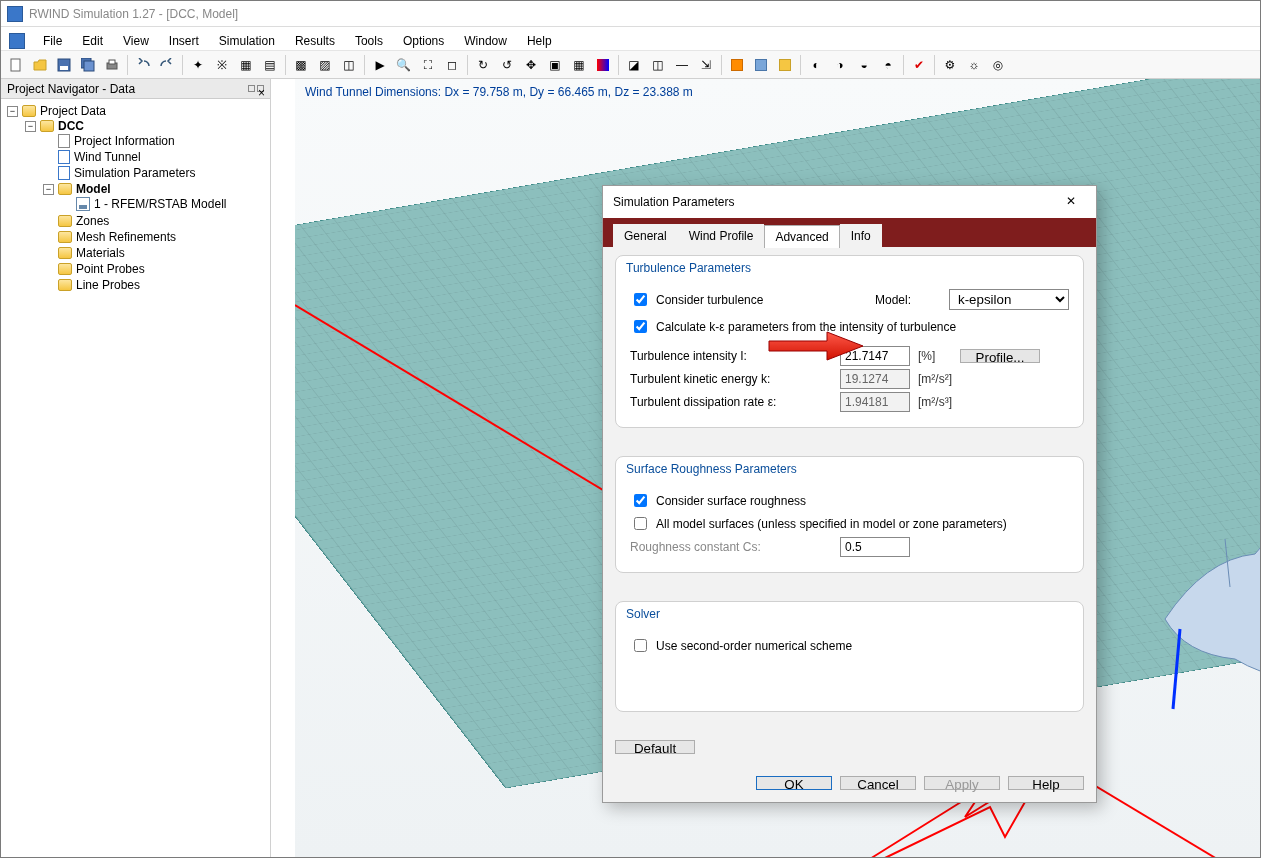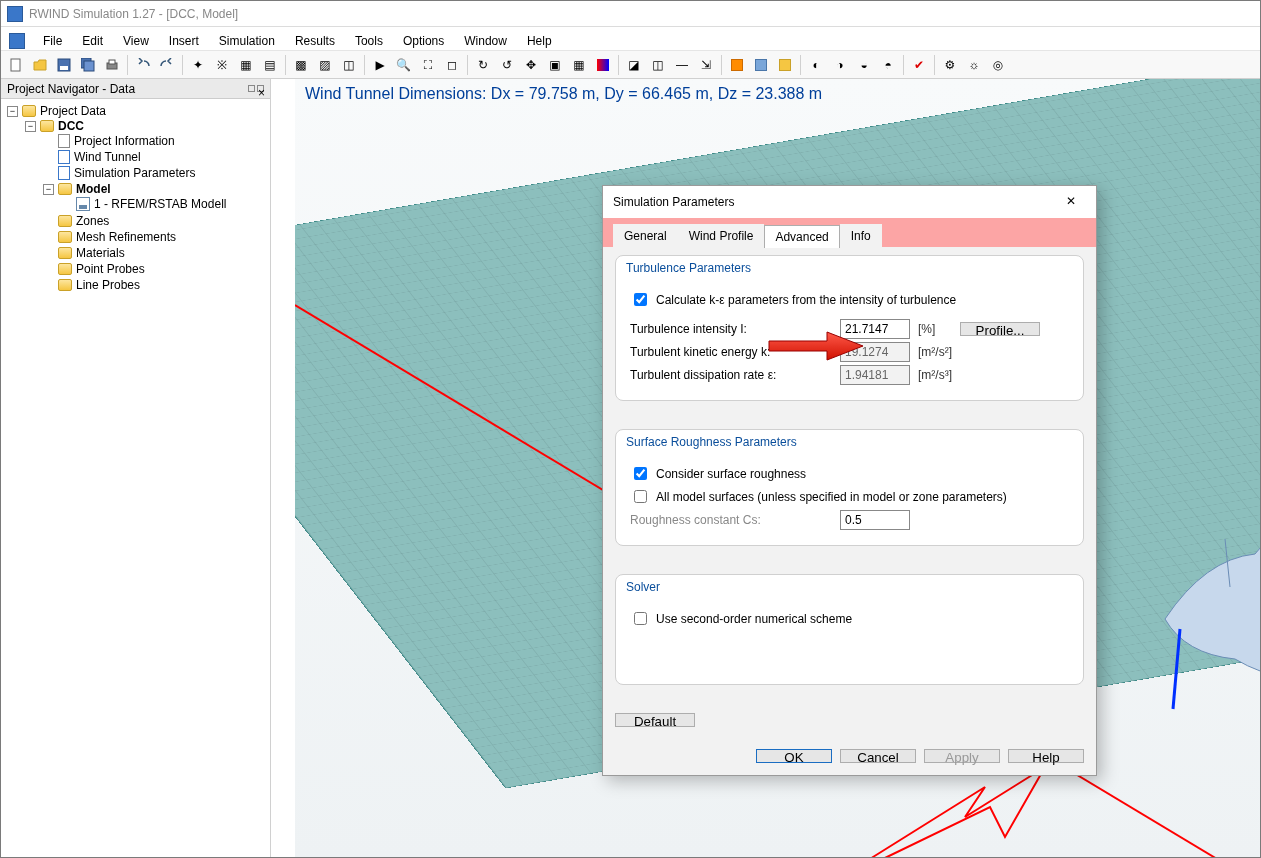--- a/index.html
+++ b/index.html
@@ -22,39 +22,39 @@
   .tree li { padding:1px 0; white-space:nowrap;}
   .tree .row { display:flex; align-items:center; gap:4px; cursor:default;}
   .tree .twist { width:11px; height:11px; display:inline-block;}
   .tree .twist.box { border:1px solid #888; text-align:center; line-height:9px; font-size:9px;}
   .folder-icon { width:14px; height:12px; background:linear-gradient(#fde69f,#f5c642); border:1px solid #caa128; border-radius:2px; display:inline-block;}
   .doc-icon { width:12px; height:14px; background:#fff; border:1px solid #888; display:inline-block;}
   .model-icon { width:14px; height:14px; border:1px solid #68a; display:inline-block; position:relative;}
   .model-icon::after { content:""; position:absolute; left:2px; top:7px; width:8px; height:4px; background:#68a;}
   .bold { font-weight:bold; }
   .viewport { flex:1; position:relative; overflow:hidden; background:linear-gradient(#f8fafb,#eef2f4); }
-  .wt-label { position:absolute; left:10px; top:6px; color:#003f9a; font-size:16px; z-index:2;}
+  .wt-label { position:absolute; left:10px; top:6px; color:#003f9a; font-size:12px; z-index:2;}
   
   .ground { position:absolute; left:-200px; top:180px; width:2200px; height:1200px; background:
      repeating-linear-gradient(0deg, rgba(110,150,150,0.35) 0 1px, transparent 1px 18px),
      repeating-linear-gradient(90deg, rgba(110,150,150,0.35) 0 1px, transparent 1px 18px),
      #8cbfbd;
      transform: rotateX(62deg) rotateZ(-20deg);
      transform-origin:top left;
      border:1px solid #3e8a88;
   }
   .redline1 { position:absolute; left:0; top:225px; width:1400px; height:2px; background:#f00; transform:rotate(31deg); transform-origin:left;}
   .arrow-wind { position:absolute; left:520px; bottom:-40px; }
   .tent { position:absolute; left:850px; top:420px; width:370px; height:230px; z-index:1;}
   .tent svg { width:100%; height:100%; }
   
   .dialog { position:absolute; left:307px; top:106px; width:495px; background:#f2f2f2; border:1px solid #9a9a9a; box-shadow:5px 5px 16px rgba(0,0,0,0.25); z-index:10;}
   .dlg-title { height:32px; display:flex; align-items:center; justify-content:space-between; padding:0 10px; background:#fff;}
   .dlg-close { width:30px; height:24px; text-align:center; line-height:22px; }
-  .tabs { display:flex; gap:0; padding:6px 10px 0 10px; background:#fca5a5;}
+  .tabs { display:flex; gap:0; padding:6px 10px 0 10px; background:#7f1d1d;}
   .tab { padding:4px 10px; border:1px solid transparent; border-bottom:none; background:#f2f2f2; cursor:default;}
   .tab.active { background:#fff; border-color:#adadad; position:relative; top:1px;}
   .dlg-body { padding:8px 12px 12px 12px; }
   .group { border:1px solid #d0d0d0; background:#fff; margin-bottom:28px; border-radius:8px;}
   .group-title { padding:5px 10px; color:#0a4e9b; }
   .group-body { padding:6px 14px 12px 14px; }
   .chk { display:flex; align-items:center; gap:6px; margin:4px 0;}
   .chk input { width:13px; height:13px; }
   .row2 { display:flex; align-items:center; margin:3px 0; }
   .row2 .lbl { width:210px; flex:0 0 210px; }
@@ -324,20 +324,30 @@
         <div class="tabs">
           <span class="tab">General</span>
           <span class="tab">Wind Profile</span>
           <span class="tab active">Advanced</span>
           <span class="tab">Info</span>
         </div>
         <div class="dlg-body">
           <div class="group">
             <div class="group-title">Turbulence Parameters</div>
             <div class="group-body">
+              <div style="display:flex;align-items:center;justify-content:space-between">
+                <label class="chk">
+                    <input type="checkbox" checked="" style="">
+                    <span>Consider turbulence</span>
+                  </label>
+                <div style="display:flex;align-items:center;gap:38px">
+                  <span>Model:</span>
+                  <select class="select"><option>k-epsilon</option></select>
+                </div>
+              </div>
               <label class="chk">
                   <input type="checkbox" checked="" style="">
                   <span>Calculate k-ε parameters from the intensity of turbulence</span>
                 </label>
 
               <div class="row2" style="margin-top:10px">
                 <span class="lbl">Turbulence intensity I:</span>
                 <input type="text" value="21.7147" style="">
                 <span class="unit">[%]</span>
                 <button class="btn" style="width:80px">Profile...</button>

